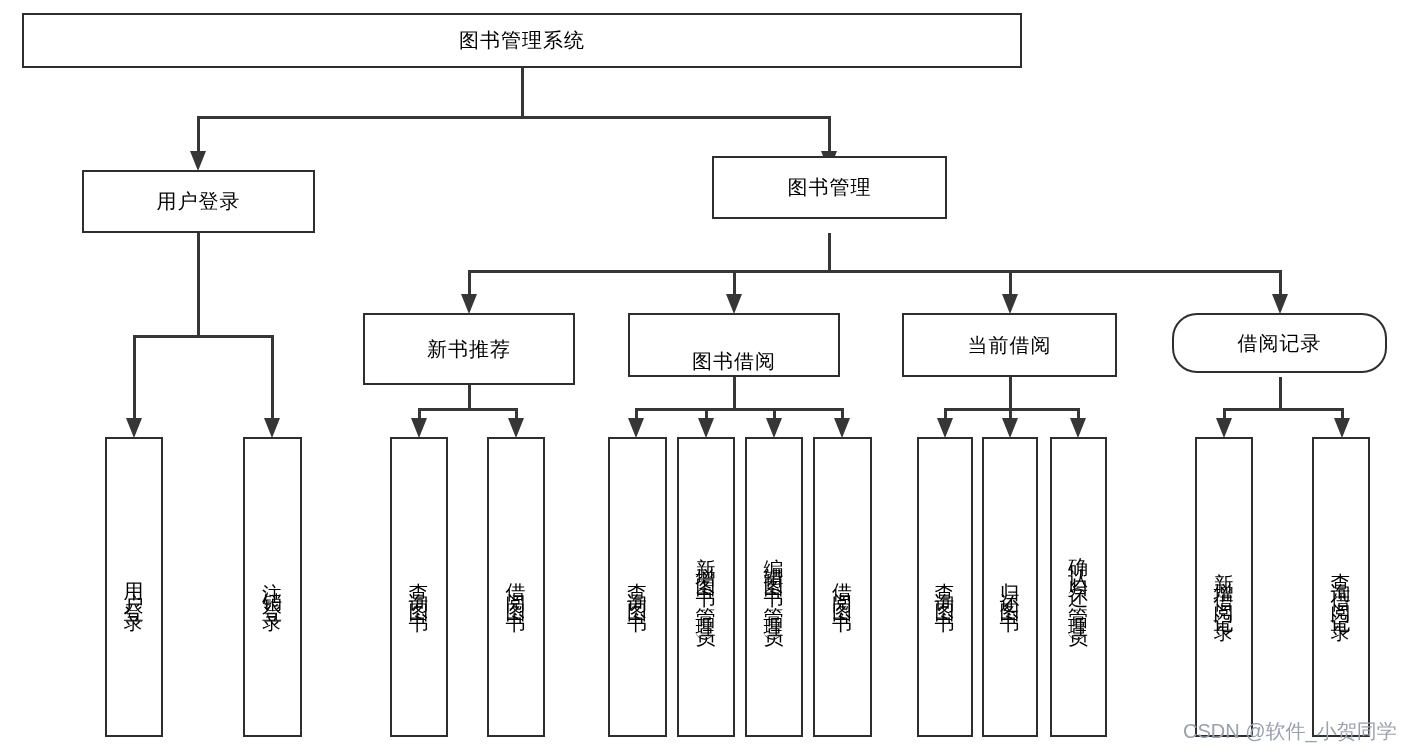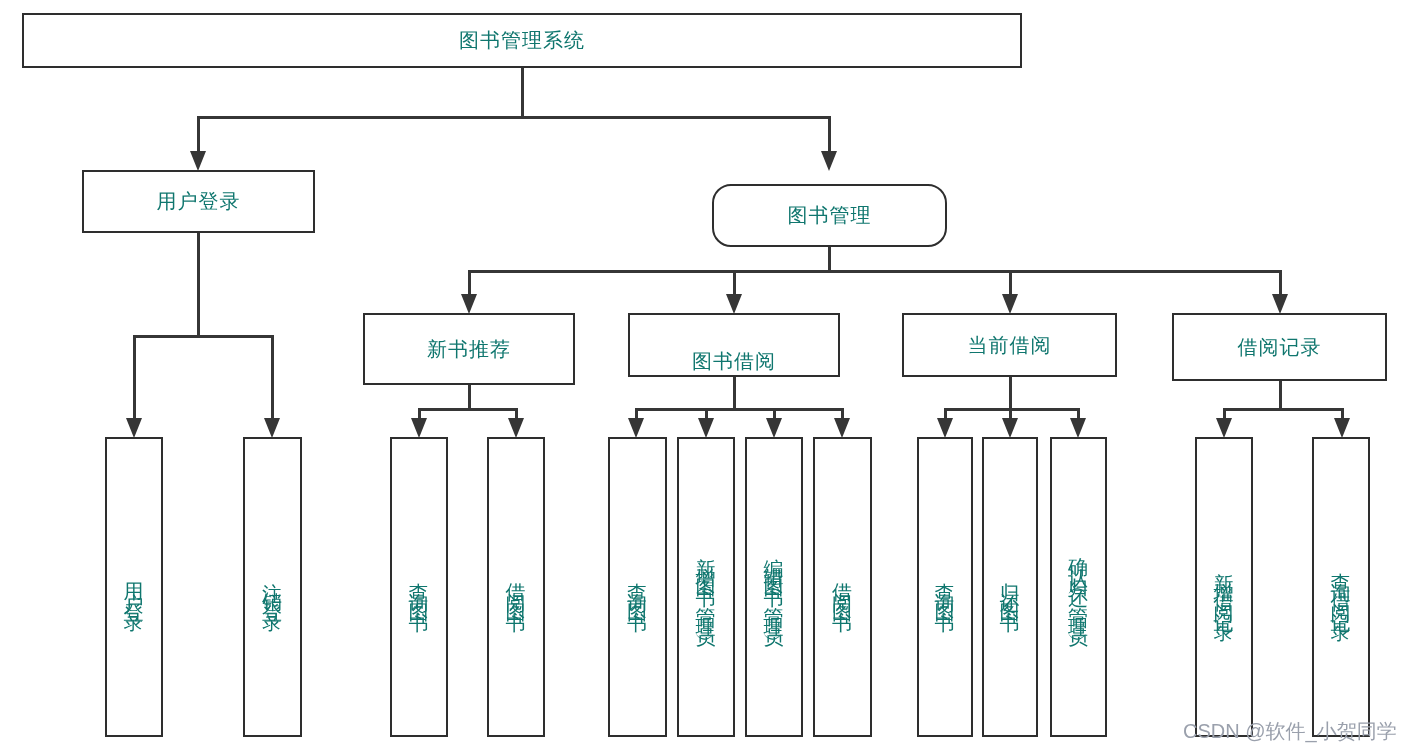--- a/index.html
+++ b/index.html
@@ -17,21 +17,21 @@
     width: 1405px; height: 747px;
   }
   .box {
     position: absolute;
     box-sizing: border-box;
     border: 2px solid #2e2e2e;
     background: #ffffff;
     display: flex;
     align-items: center;
     justify-content: center;
-    color: #0f766e;
+    color: #000000;
   }
   .h-box span {
     font-size: 20px;
     letter-spacing: 1px;
     white-space: nowrap;
   }
   .v-box span {
     writing-mode: vertical-rl;
     text-orientation: mixed;
     font-size: 20px;
@@ -70,34 +70,34 @@
              M1224 438 l-8 -20 h16 z M1342 438 l-8 -20 h16 z"></path>
   </svg>
 
   <div class="box h-box" style="left:22px; top:13px; width:1000px; height:55px;">
     <span>图书管理系统</span>
   </div>
 
   <div class="box h-box" style="left:82px; top:170px; width:233px; height:63px;">
     <span>用户登录</span>
   </div>
-  <div class="box h-box" style="left:712px; top:184px; width:235px; height:63px;border-radius:19px;">
+  <div class="box h-box" style="left:712px; top:156px; width:235px; height:63px;">
     <span>图书管理</span>
   </div>
 
   <div class="box h-box" style="left:363px; top:313px; width:212px; height:72px;">
     <span>新书推荐</span>
   </div>
   <div class="box h-box" style="left:628px; top:313px; width:212px; height:64px;align-items:flex-end;">
     <span>图书借阅</span>
   </div>
   <div class="box h-box" style="left:902px; top:313px; width:215px; height:64px;">
     <span>当前借阅</span>
   </div>
-  <div class="box h-box" style="left:1172px; top:313px; width:215px; height:68px;">
+  <div class="box h-box" style="left:1172px; top:313px; width:215px; height:60px;border-radius:25px;">
     <span>借阅记录</span>
   </div>
 
   <div class="box v-box" style="left:105px; top:437px; width:58px; height:300px;">
     <span>用户登录</span>
   </div>
   <div class="box v-box" style="left:243px; top:437px; width:59px; height:300px;">
     <span>注销登录</span>
   </div>
 

